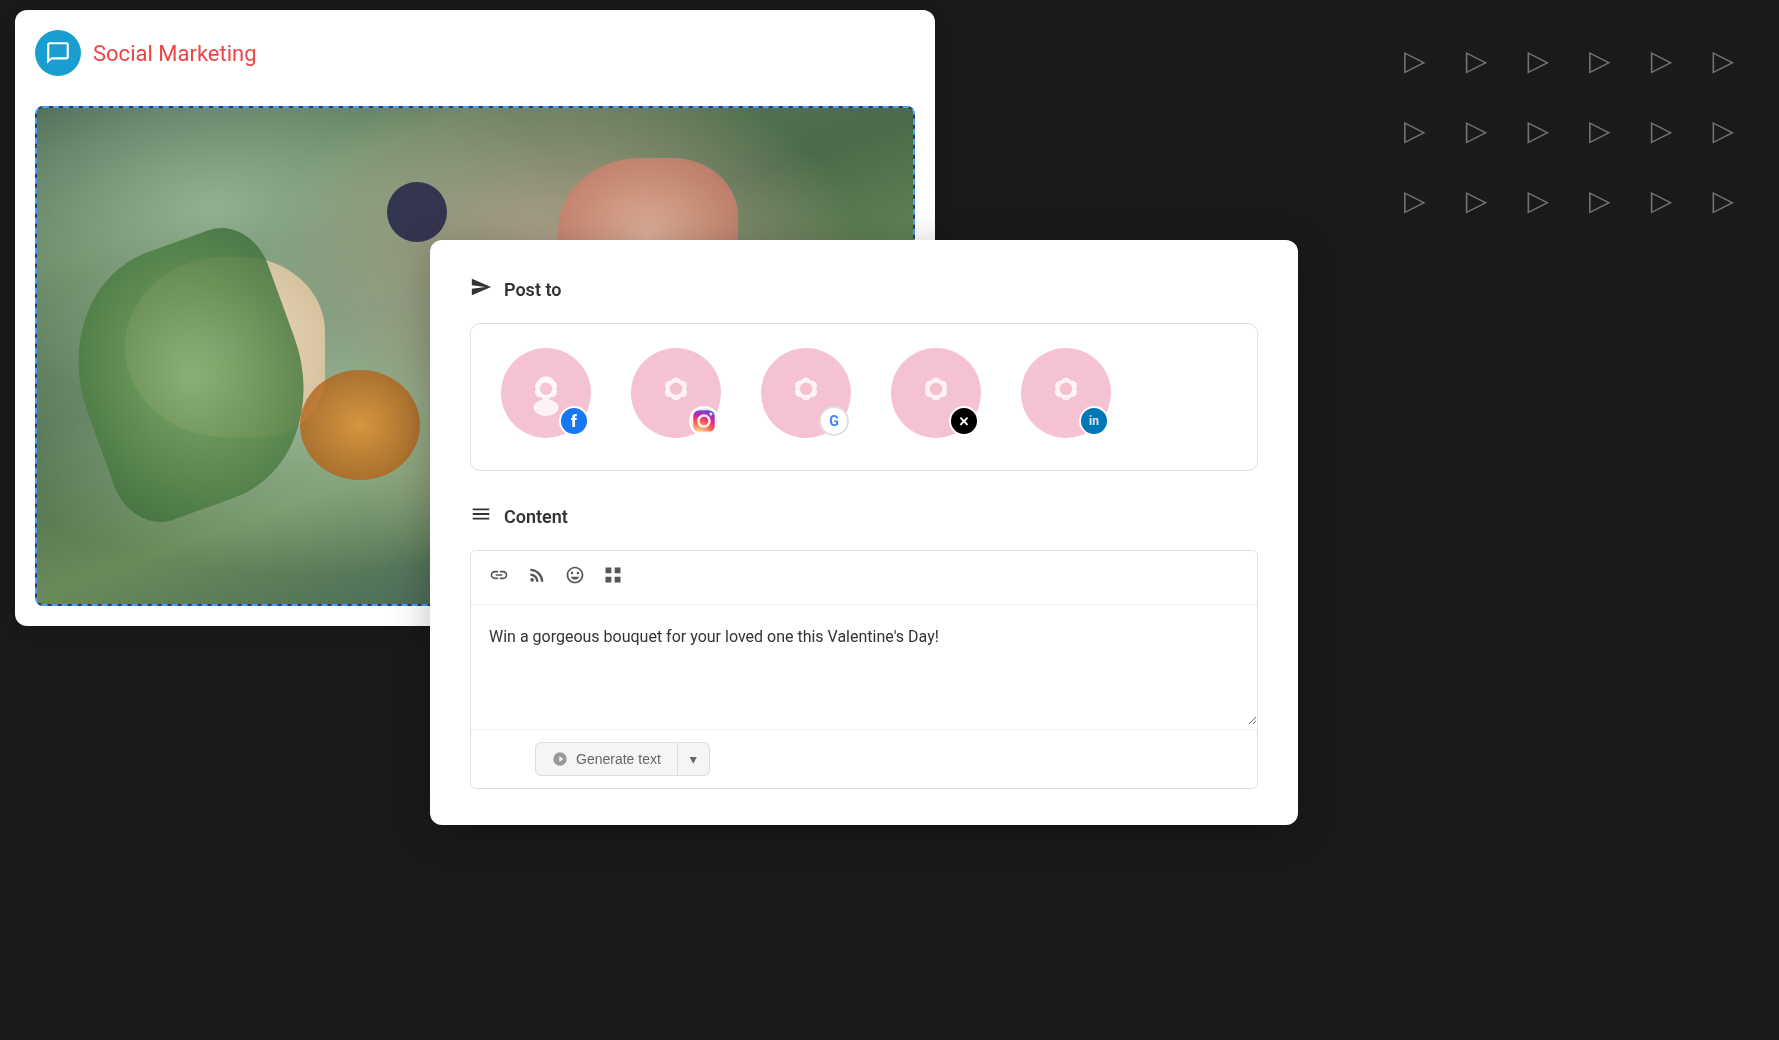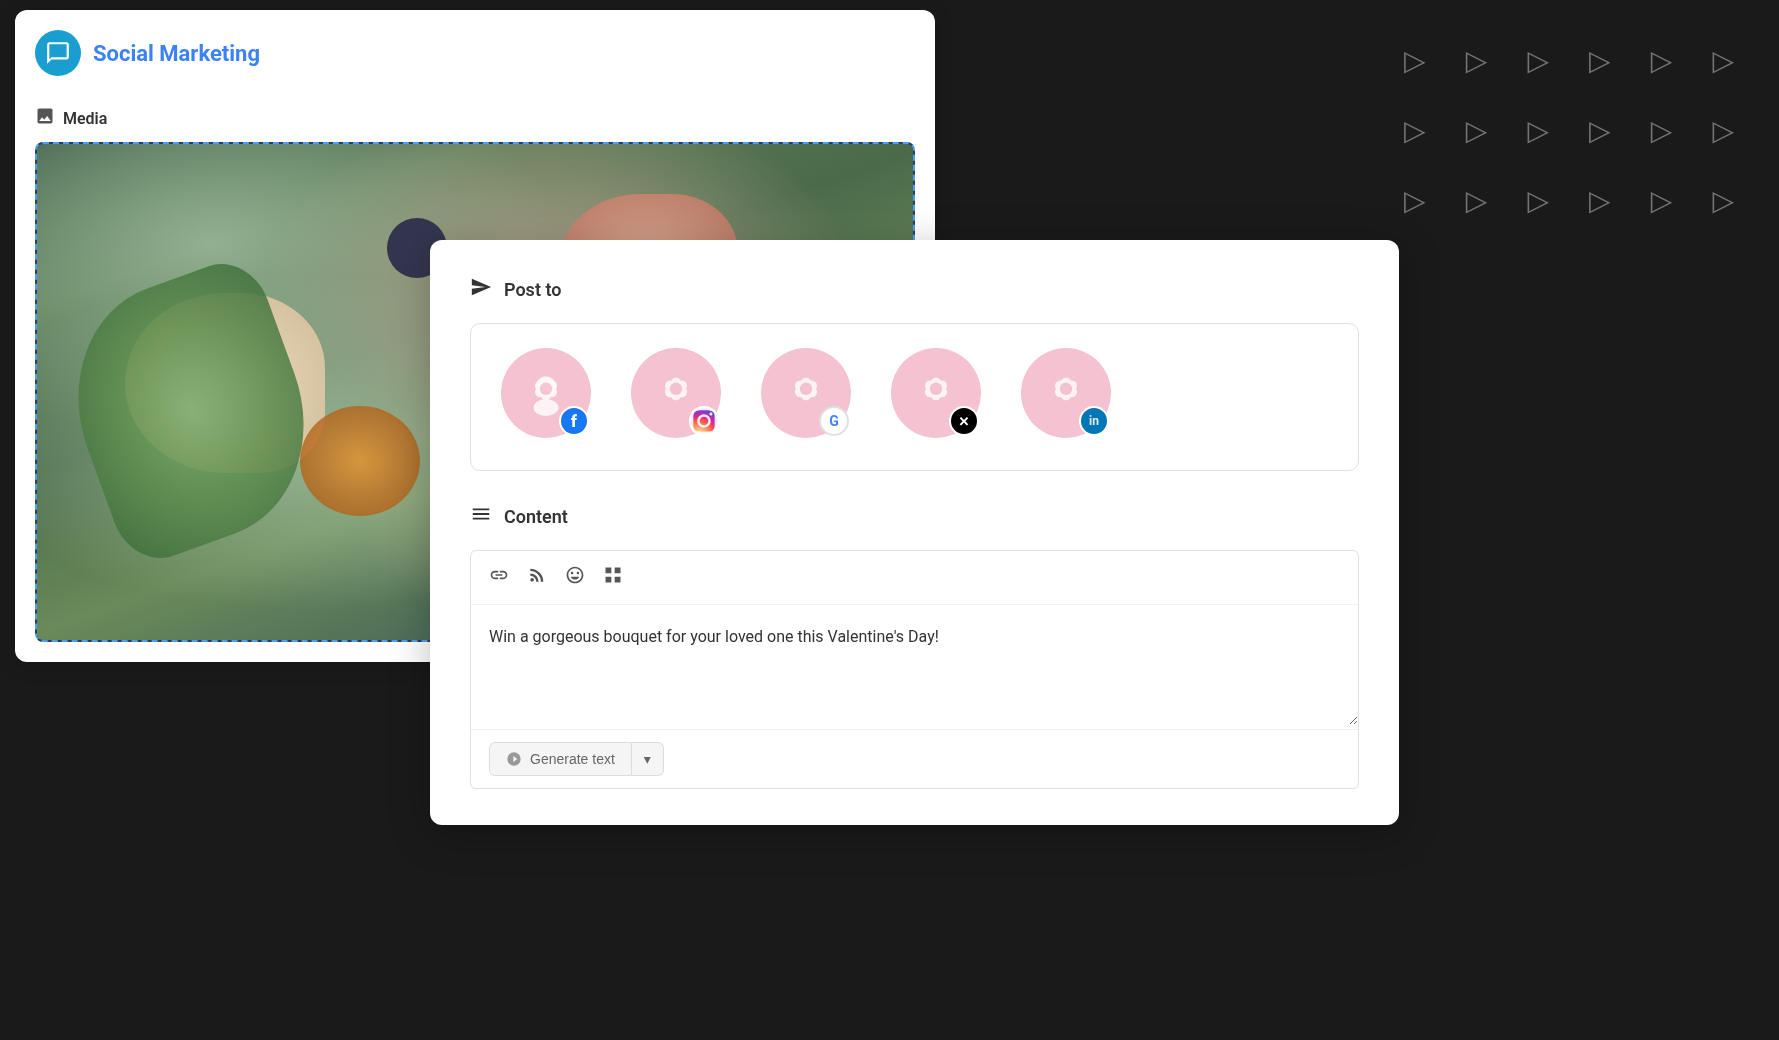--- a/index.html
+++ b/index.html
@@ -65,22 +65,22 @@
       border-radius: 50%;
       display: flex;
       align-items: center;
       justify-content: center;
       color: white;
       font-size: 22px;
     }
 
     .header-title {
       font-size: 22px;
-      font-weight: 700;
-      color: #3b82f6;
+      font-weight: 400;
+      color: #ef4444;
     }
 
     .media-section {
       margin-top: 8px;
     }
 
     .media-label {
       display: flex;
       align-items: center;
       gap: 8px;
@@ -196,21 +196,21 @@
       background: radial-gradient(ellipse, #e8902a 0%, #c07020 50%, #a05010 100%);
       border-radius: 50%;
       opacity: 0.8;
     }
 
     
     .card-main {
       position: absolute;
       top: 240px;
       left: 430px;
-      width: 969px;
+      width: 868px;
       background: #fff;
       border-radius: 12px;
       padding: 36px 40px;
       z-index: 3;
       box-shadow: 0 8px 40px rgba(0,0,0,0.25);
     }
 
     
     .section-label {
       display: flex;
@@ -338,20 +338,21 @@
       display: flex;
       align-items: center;
       gap: 8px;
       padding: 8px 16px;
       background: #f5f5f5;
       border: 1px solid #ddd;
       border-radius: 6px 0 0 6px;
       cursor: pointer;
       font-size: 14px;
       color: #666;
+      margin-left: 46px;
     }
 
     .generate-dropdown {
       padding: 8px 12px;
       background: #f5f5f5;
       border: 1px solid #ddd;
       border-left: none;
       border-radius: 0 6px 6px 0;
       cursor: pointer;
       font-size: 14px;
@@ -390,28 +391,20 @@
   <div class="card-header">
     <div class="header-icon">
       <svg viewBox="0 0 24 24" width="26" height="26" fill="white">
         <path d="M20 2H4c-1.1 0-2 .9-2 2v18l4-4h14c1.1 0 2-.9 2-2V4c0-1.1-.9-2-2-2zm0 14H6l-2 2V4h16v12z"></path>
       </svg>
     </div>
     <span class="header-title">Social Marketing</span>
   </div>
 
   <div class="media-section">
-    <div class="media-label">
-      <span class="media-label-icon">
-        <svg viewBox="0 0 24 24" width="20" height="20" fill="#555">
-          <path d="M21 19V5c0-1.1-.9-2-2-2H5c-1.1 0-2 .9-2 2v14c0 1.1.9 2 2 2h14c1.1 0 2-.9 2-2zM8.5 13.5l2.5 3.01L14.5 12l4.5 6H5l3.5-4.5z"></path>
-        </svg>
-      </span>
-      <span>Media</span>
-    </div>
 
     <div class="media-image-container">
       <div class="flower-bg">
         <div class="image-overlay"></div>
 
         <div class="flower-accent-salmon"></div>
         <div class="flower-accent-cream"></div>
         <div class="leaf-green"></div>
         <div class="flower-pink"></div>
         <div class="leaf-eucalyptus"></div>

